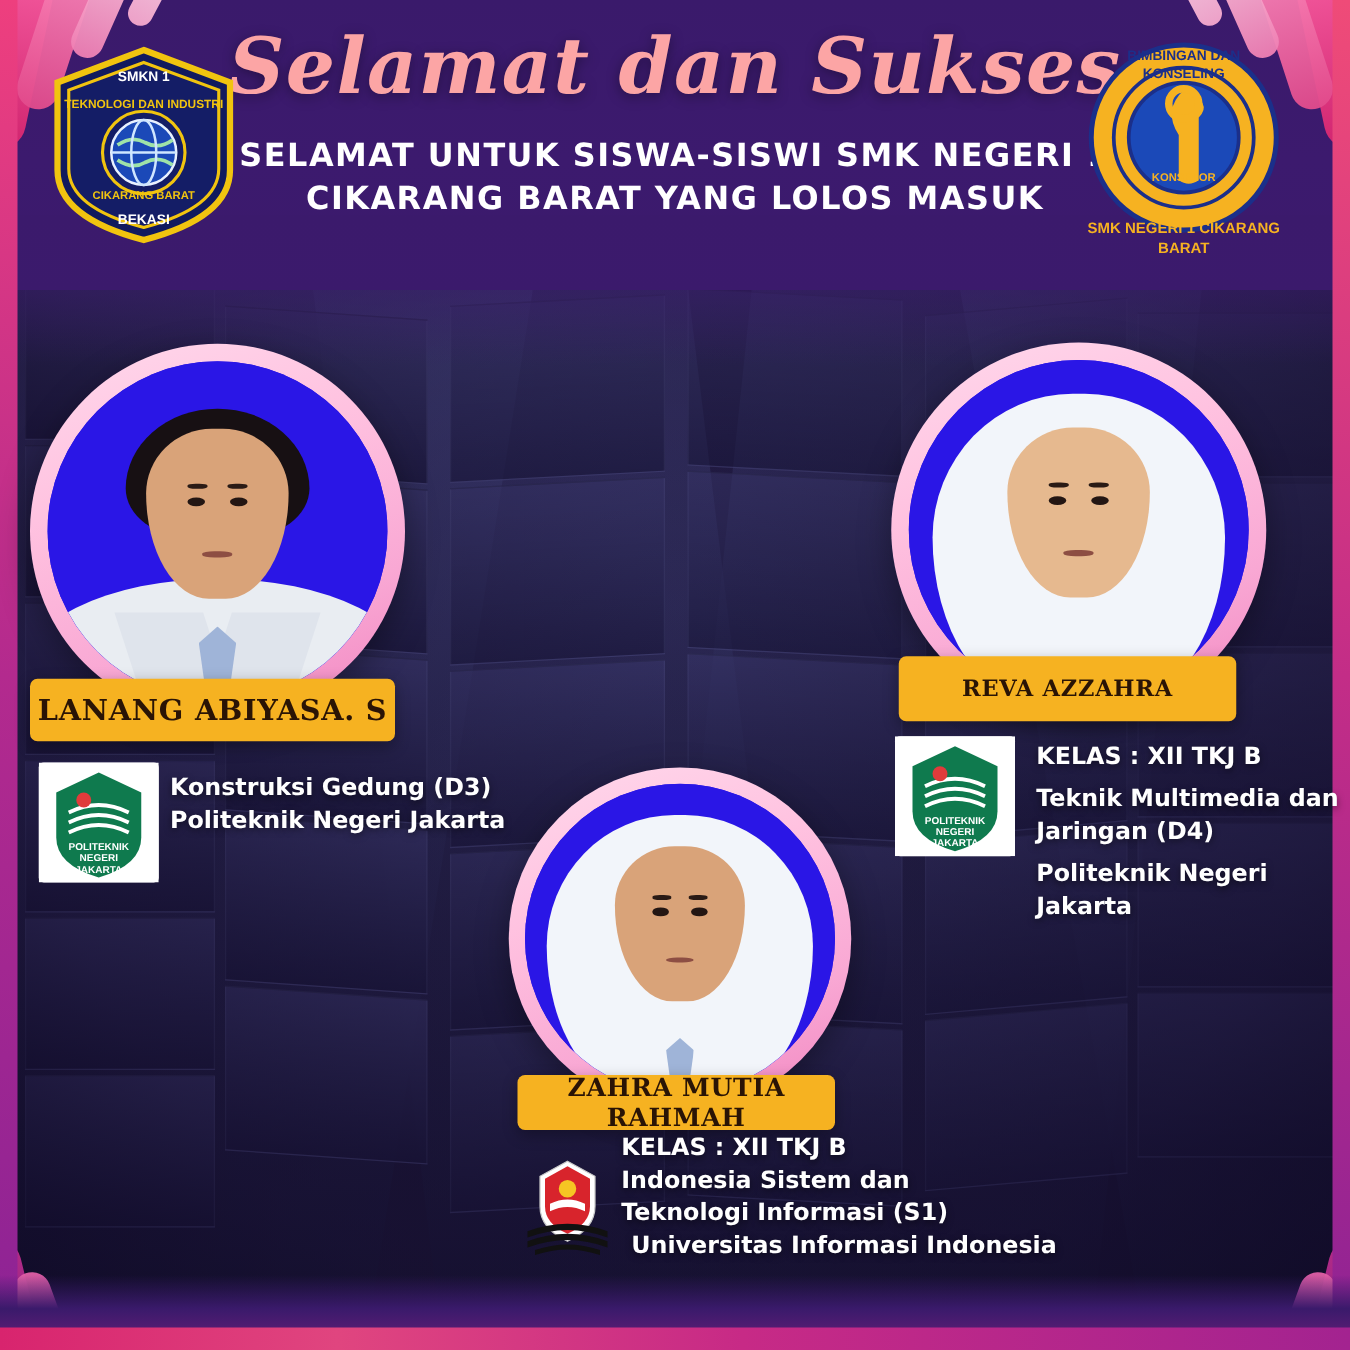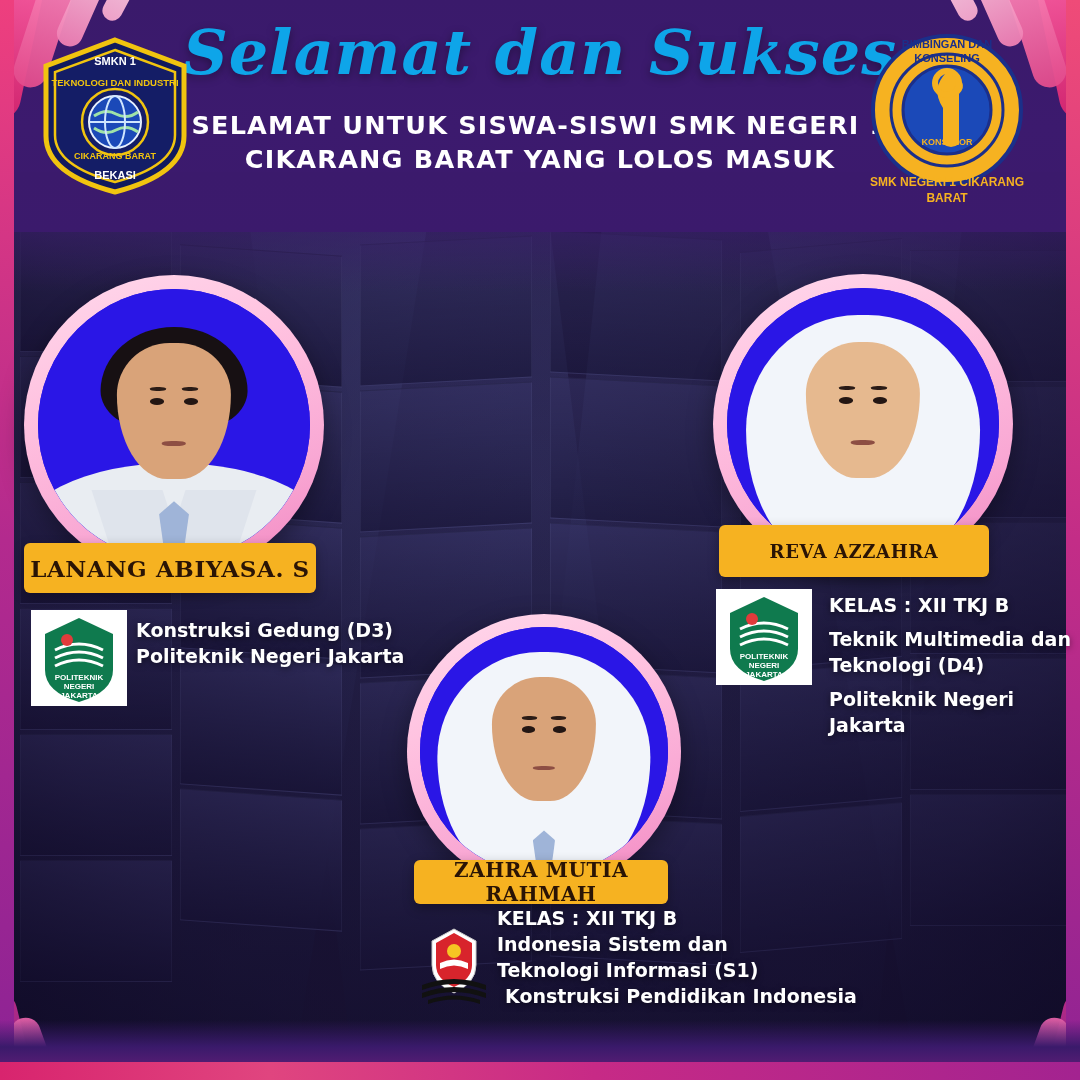--- a/index.html
+++ b/index.html
@@ -104,21 +104,21 @@
   .r-bl-2 { left: 26px;  bottom:-55px; width: 30px; height: 120px; background: linear-gradient(180deg,#e05fa6,#9a2694); transform: rotate(-20deg); }
   .r-br-1 { right:-12px; bottom:-40px; width: 40px; height: 130px; background: linear-gradient(180deg,#c22d88,#7d2199); transform: rotate(14deg); }
   .r-br-2 { right: 26px; bottom:-55px; width: 30px; height: 120px; background: linear-gradient(180deg,#e05fa6,#9a2694); transform: rotate(20deg); }
 
   
   .title {
     position: absolute;
     left: 0; right: 0;
     top: 16px;
     text-align: center;
-    color: #0ea5e9;
+    color: #fca5a5;
     font-family: "DejaVu Serif", "Liberation Serif", serif;
     font-style: italic;
     font-weight: bold;
     font-size: 62px;
     letter-spacing: 1px;
     text-shadow: 0 3px 10px rgba(0,0,0,.35);
   }
   .subtitle {
     position: absolute;
     left: 180px; right: 180px;
@@ -450,21 +450,21 @@
         <text x="48" y="70" fill="#ffffff" font-size="8" font-weight="bold" text-anchor="middle" font-family="Liberation Sans, sans-serif">POLITEKNIK</text>
         <text x="48" y="79" fill="#ffffff" font-size="8" font-weight="bold" text-anchor="middle" font-family="Liberation Sans, sans-serif">NEGERI</text>
         <text x="48" y="88" fill="#ffffff" font-size="8" font-weight="bold" text-anchor="middle" font-family="Liberation Sans, sans-serif">JAKARTA</text>
       </svg>
     </div>
 
     <div class="info" style="left:829px; top:592px; width:250px;">
       <div>KELAS : XII TKJ B</div>
       <div style="height:8px"></div>
       <div>Teknik Multimedia dan</div>
-      <div>Teknologi (D4)</div>
+      <div>Jaringan (D4)</div>
       <div style="height:8px"></div>
       <div>Politeknik Negeri Jakarta</div>
     </div>
   </div>
 
   <div class="student">
     <div class="photo-frame" style="left:407px; top:614px; width:274px; height:274px;">
       <div class="photo-inner" style="width:248px; height:248px;">
         <div class="p-bg"></div>
         <div class="p-hijab"></div>
@@ -489,17 +489,17 @@
         <path d="M8 60 q32 -12 64 0 l0 5 q-32 -12 -64 0 z" fill="#111111"></path>
         <path d="M8 68 q32 -12 64 0 l0 5 q-32 -12 -64 0 z" fill="#111111"></path>
         <path d="M14 75 q26 -9 52 0 l0 4 q-26 -9 -52 0 z" fill="#111111"></path>
       </svg>
     </div>
 
     <div class="info" style="left:497px; top:905px; width:400px;">
       <div>KELAS : XII TKJ B</div>
       <div>Indonesia Sistem dan</div>
       <div>Teknologi Informasi (S1)</div>
-      <div style="padding-left:8px">Konstruksi Pendidikan Indonesia</div>
+      <div style="padding-left:8px">Universitas Informasi Indonesia</div>
     </div>
   </div>
 
 </div>
 
 </body></html>

